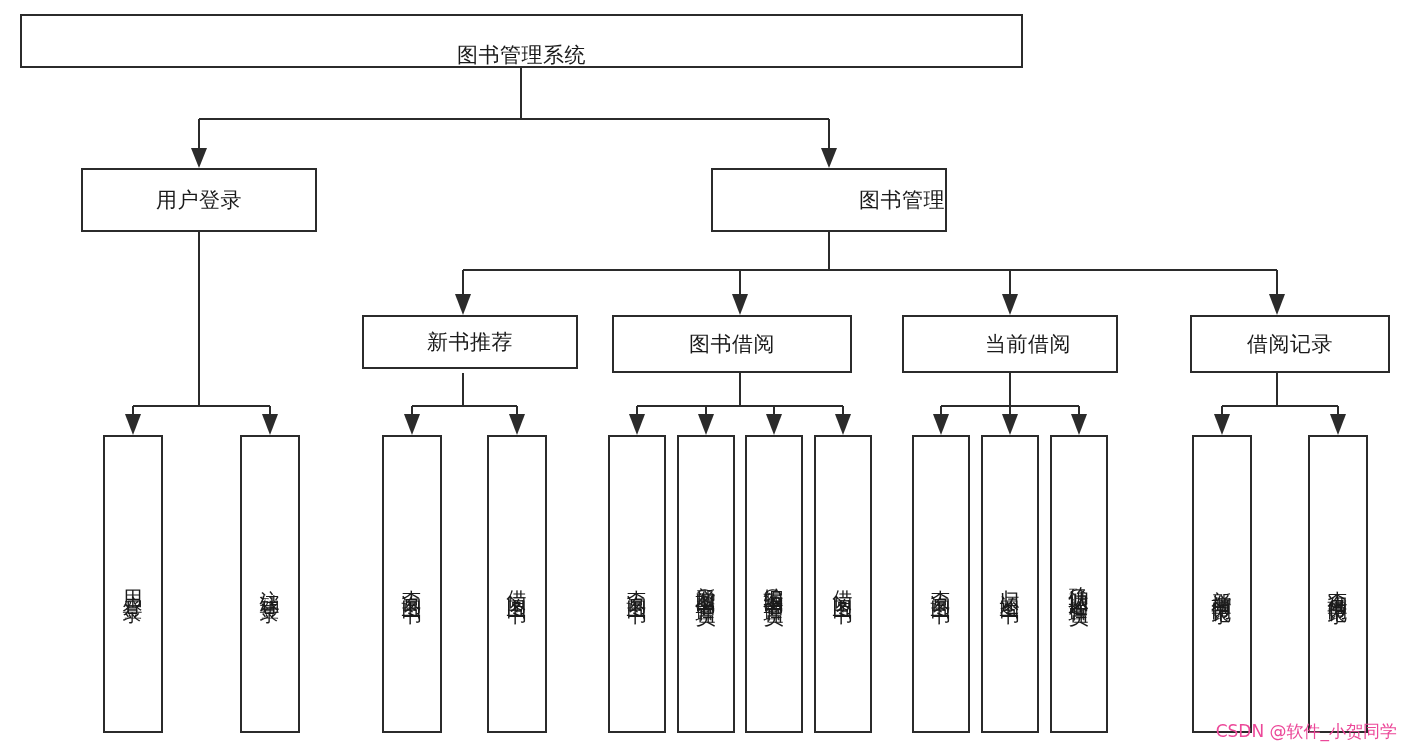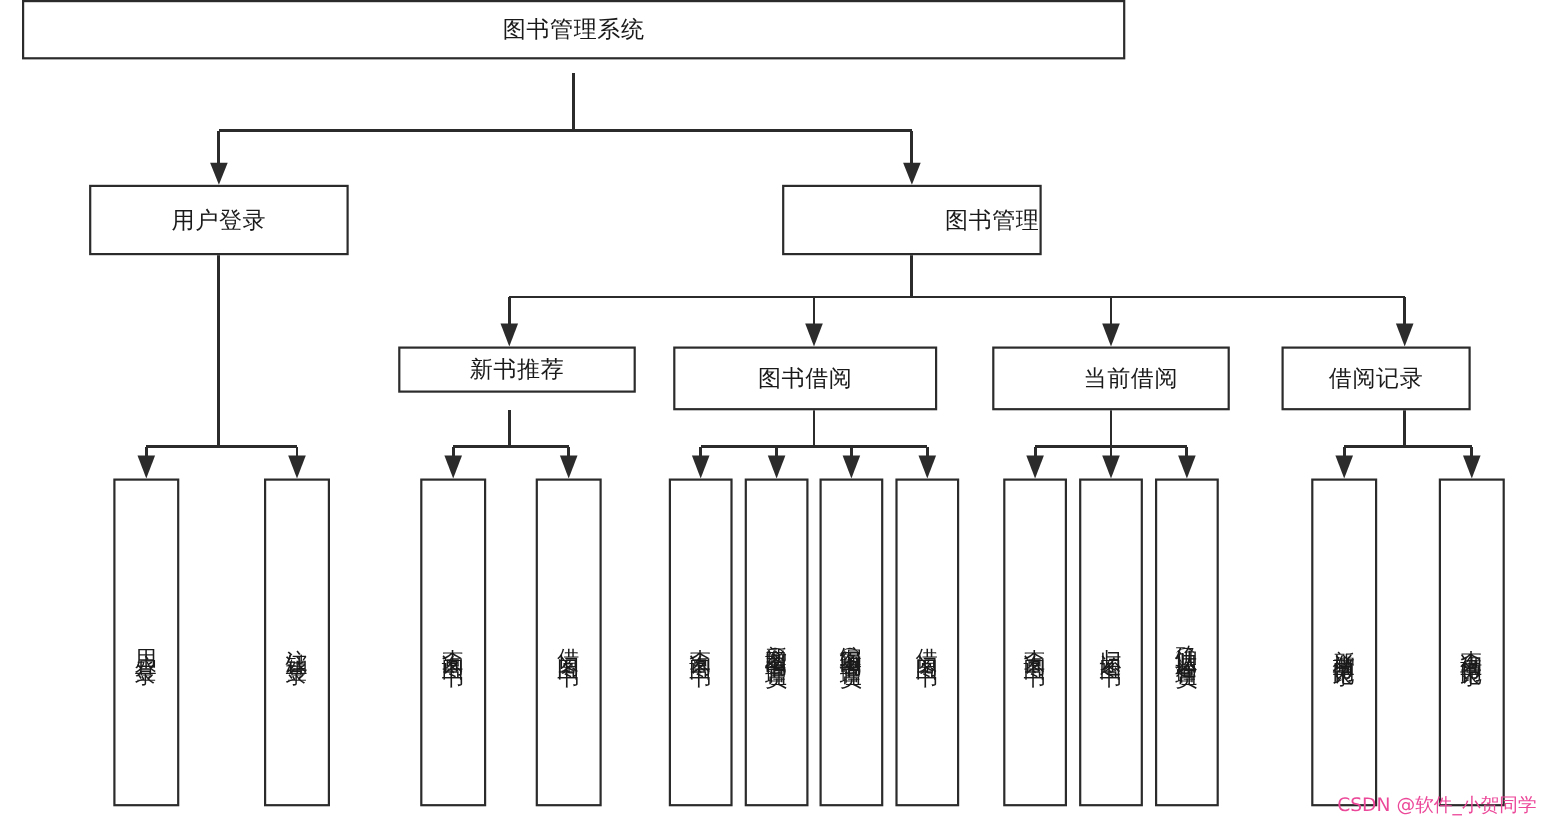--- a/index.html
+++ b/index.html
@@ -150,45 +150,45 @@
     <polygon points="1071,414 1087,414 1079,435"></polygon>
 
     <line x1="1277" y1="373" x2="1277" y2="406"></line>
     <line x1="1222" y1="406" x2="1338" y2="406"></line>
     <line x1="1222" y1="406" x2="1222" y2="418"></line>
     <line x1="1338" y1="406" x2="1338" y2="418"></line>
     <polygon points="1214,414 1230,414 1222,435"></polygon>
     <polygon points="1330,414 1346,414 1338,435"></polygon>
   </svg>
 
-  <div class="node root horiz" style="left:20px; top:0; width:1003px; height:54px;">
+  <div class="node root horiz" style="left:20px; top:14px; width:1003px; height:54px;align-items:flex-end;">
     <span class="label">图书管理系统</span>
   </div>
 
   <div class="node horiz" style="left:81px; top:168px; width:236px; height:64px;">
     <span class="label">用户登录</span>
   </div>
 
   <div class="node horiz" style="left:711px; top:168px; width:236px; height:64px;justify-content:flex-end;">
     <span class="label">图书管理</span>
   </div>
 
-  <div class="node horiz" style="left:362px; top:315px; width:216px; height:42px;">
+  <div class="node horiz" style="left:362px; top:315px; width:216px; height:54px;">
     <span class="label">新书推荐</span>
   </div>
 
   <div class="node horiz" style="left:612px; top:315px; width:240px; height:58px;">
     <span class="label">图书借阅</span>
   </div>
 
   <div class="node horiz" style="left:902px; top:315px; width:216px; height:58px;padding-left:36px;">
     <span class="label">当前借阅</span>
   </div>
 
-  <div class="node horiz" style="left:1165px; top:315px; width:172px; height:58px;">
+  <div class="node horiz" style="left:1190px; top:315px; width:200px; height:58px;">
     <span class="label">借阅记录</span>
   </div>
 
   <div class="node vert" style="left:103px; top:435px; width:60px; height:298px;">
     <span class="label">用户登录</span>
   </div>
   <div class="node vert" style="left:240px; top:435px; width:60px; height:298px;">
     <span class="label">注销登录</span>
   </div>
 

